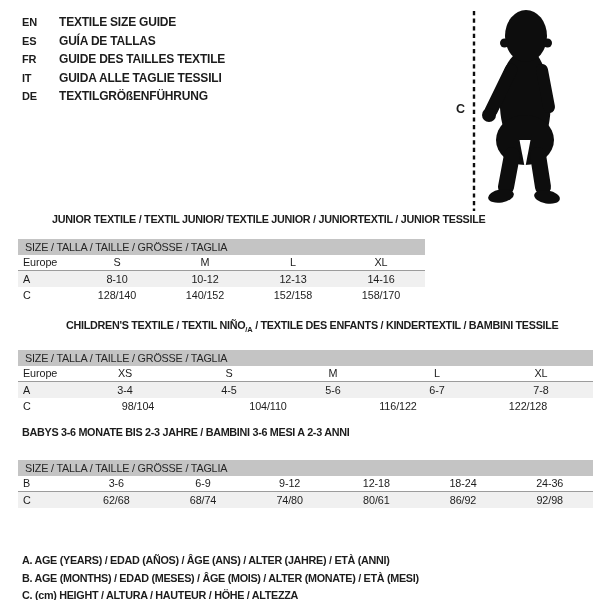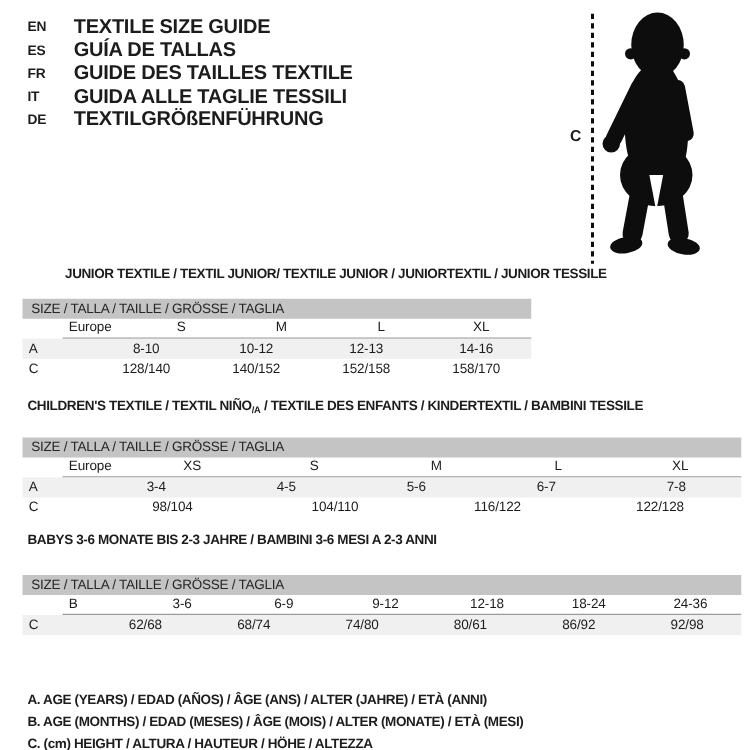--- a/index.html
+++ b/index.html
@@ -7,42 +7,42 @@
   }
   html,body{margin:0;padding:0;background:#ffffff;}
   .page{
     position:relative;width:600px;height:600px;background:#ffffff;overflow:hidden;
     font-family:"Liberation Sans", sans-serif;color:var(--text);
   }
   
   .langs{position:absolute;left:22px;top:13px;}
   .lang-row{display:flex;align-items:center;height:18.5px;}
   .lang-code{width:37px;font-weight:700;font-size:11px;letter-spacing:-0.2px;}
-  .lang-label{font-weight:700;font-size:16px;letter-spacing:-0.2px;white-space:nowrap;text-align:center;}
+  .lang-label{font-weight:700;font-size:12px;letter-spacing:-0.2px;white-space:nowrap;text-align:center;}
   
   .figure{position:absolute;left:450px;top:4px;width:135px;height:210px;}
   .c-label{position:absolute;left:6px;top:98px;font-weight:700;font-size:12.5px;}
   .dash{position:absolute;left:21px;top:6px;color:var(--ink);}
   .baby{position:absolute;left:31px;top:4px;color:var(--ink);}
   
   .block-title{position:absolute;left:22px;font-weight:700;font-size:10.8px;
     letter-spacing:-0.3px;line-height:15px;white-space:nowrap;color:var(--text);}
   #title-junior{top:212px;margin-left:30px;}
-  #title-children{top:318px;}
+  #title-children{top:318px;margin-left:44px;}
   #title-babies{top:425px;}
   .sub{font-size:7.5px;vertical-align:-2.5px;letter-spacing:-0.2px;}
   
   .size-table{position:absolute;left:18px;}
   #table-junior{top:239px;width:407px;}
   #table-children{top:350px;width:575px;}
   #table-babies{top:460px;width:575px;}
   .bar{background:var(--bar);height:16px;line-height:16px;font-size:10.8px;
     padding-left:7px;letter-spacing:-0.2px;color:#262626;}
   .row{display:flex;height:16px;line-height:16px;font-size:10.8px;letter-spacing:-0.1px;}
-  .row.first{border-bottom:1px solid var(--rule);height:15px;line-height:15px;margin-left:32px;}
+  .row.first{border-bottom:1px solid var(--rule);height:15px;line-height:15px;}
   .row.stripe{background:var(--stripe);}
   .lbl{width:55px;padding-left:5px;box-sizing:border-box;}
   .cell{flex:1;text-align:center;}
   
   .legend{position:absolute;left:22px;top:552px;}
   .legend-line{font-weight:700;font-size:10.8px;letter-spacing:-0.3px;line-height:17.5px;white-space:nowrap;}
 </style>
 </head>
 <body>
 

